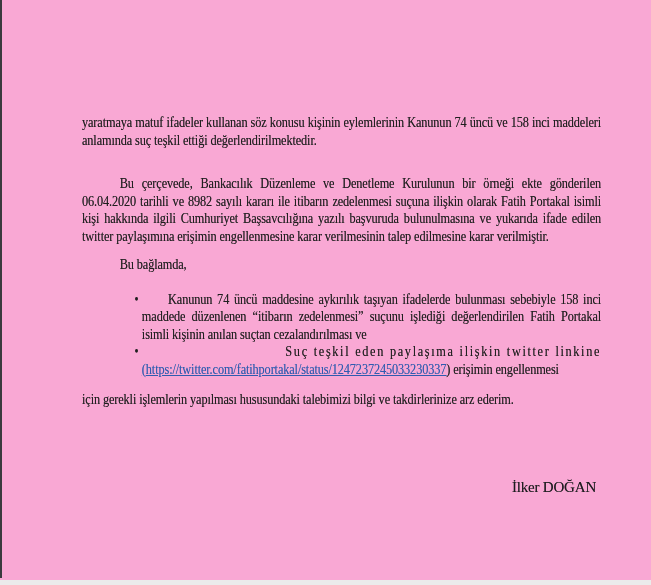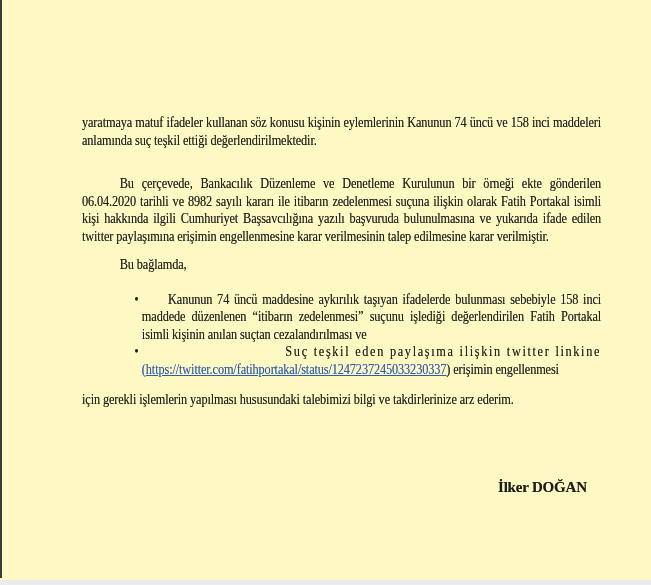--- a/index.html
+++ b/index.html
@@ -5,21 +5,21 @@
   html, body { margin: 0; padding: 0; }
   body {
     width: 651px; height: 585px;
     background: #ffffff;
     overflow: hidden;
     font-family: "Liberation Serif", "DejaVu Serif", serif;
   }
   .page {
     position: relative;
     width: 651px; height: 585px;
-    background: #fef9c3;
+    background: #f9a8d4;
   }
   .left-line {
     position: absolute; left: 0; top: 0;
     width: 2px; height: 578px;
     background: #3a3a3e;
   }
   .bottom-strip {
     position: absolute; left: 0; bottom: 0;
     width: 651px; height: 5px;
     background: #ebebeb;
@@ -67,22 +67,22 @@
   }
   .url {
     color: #2f5cb0;
     text-decoration: underline;
     cursor: pointer;
   }
   .p-closing { margin-top: 13px; }
   .signature {
     position: absolute; left: 498px; top: 479px;
     width: 112px;
-    text-align: left;
-    font-weight: bold;
+    text-align: center;
+    font-weight: normal;
     font-size: 15px;
     line-height: 16.5px;
     color: #1c1c1e;
     letter-spacing: -0.2px;
     text-shadow: 0 0 0.6px rgba(28,28,30,0.55);
     white-space: nowrap;
   }
 </style>
 </head>
 <body>

